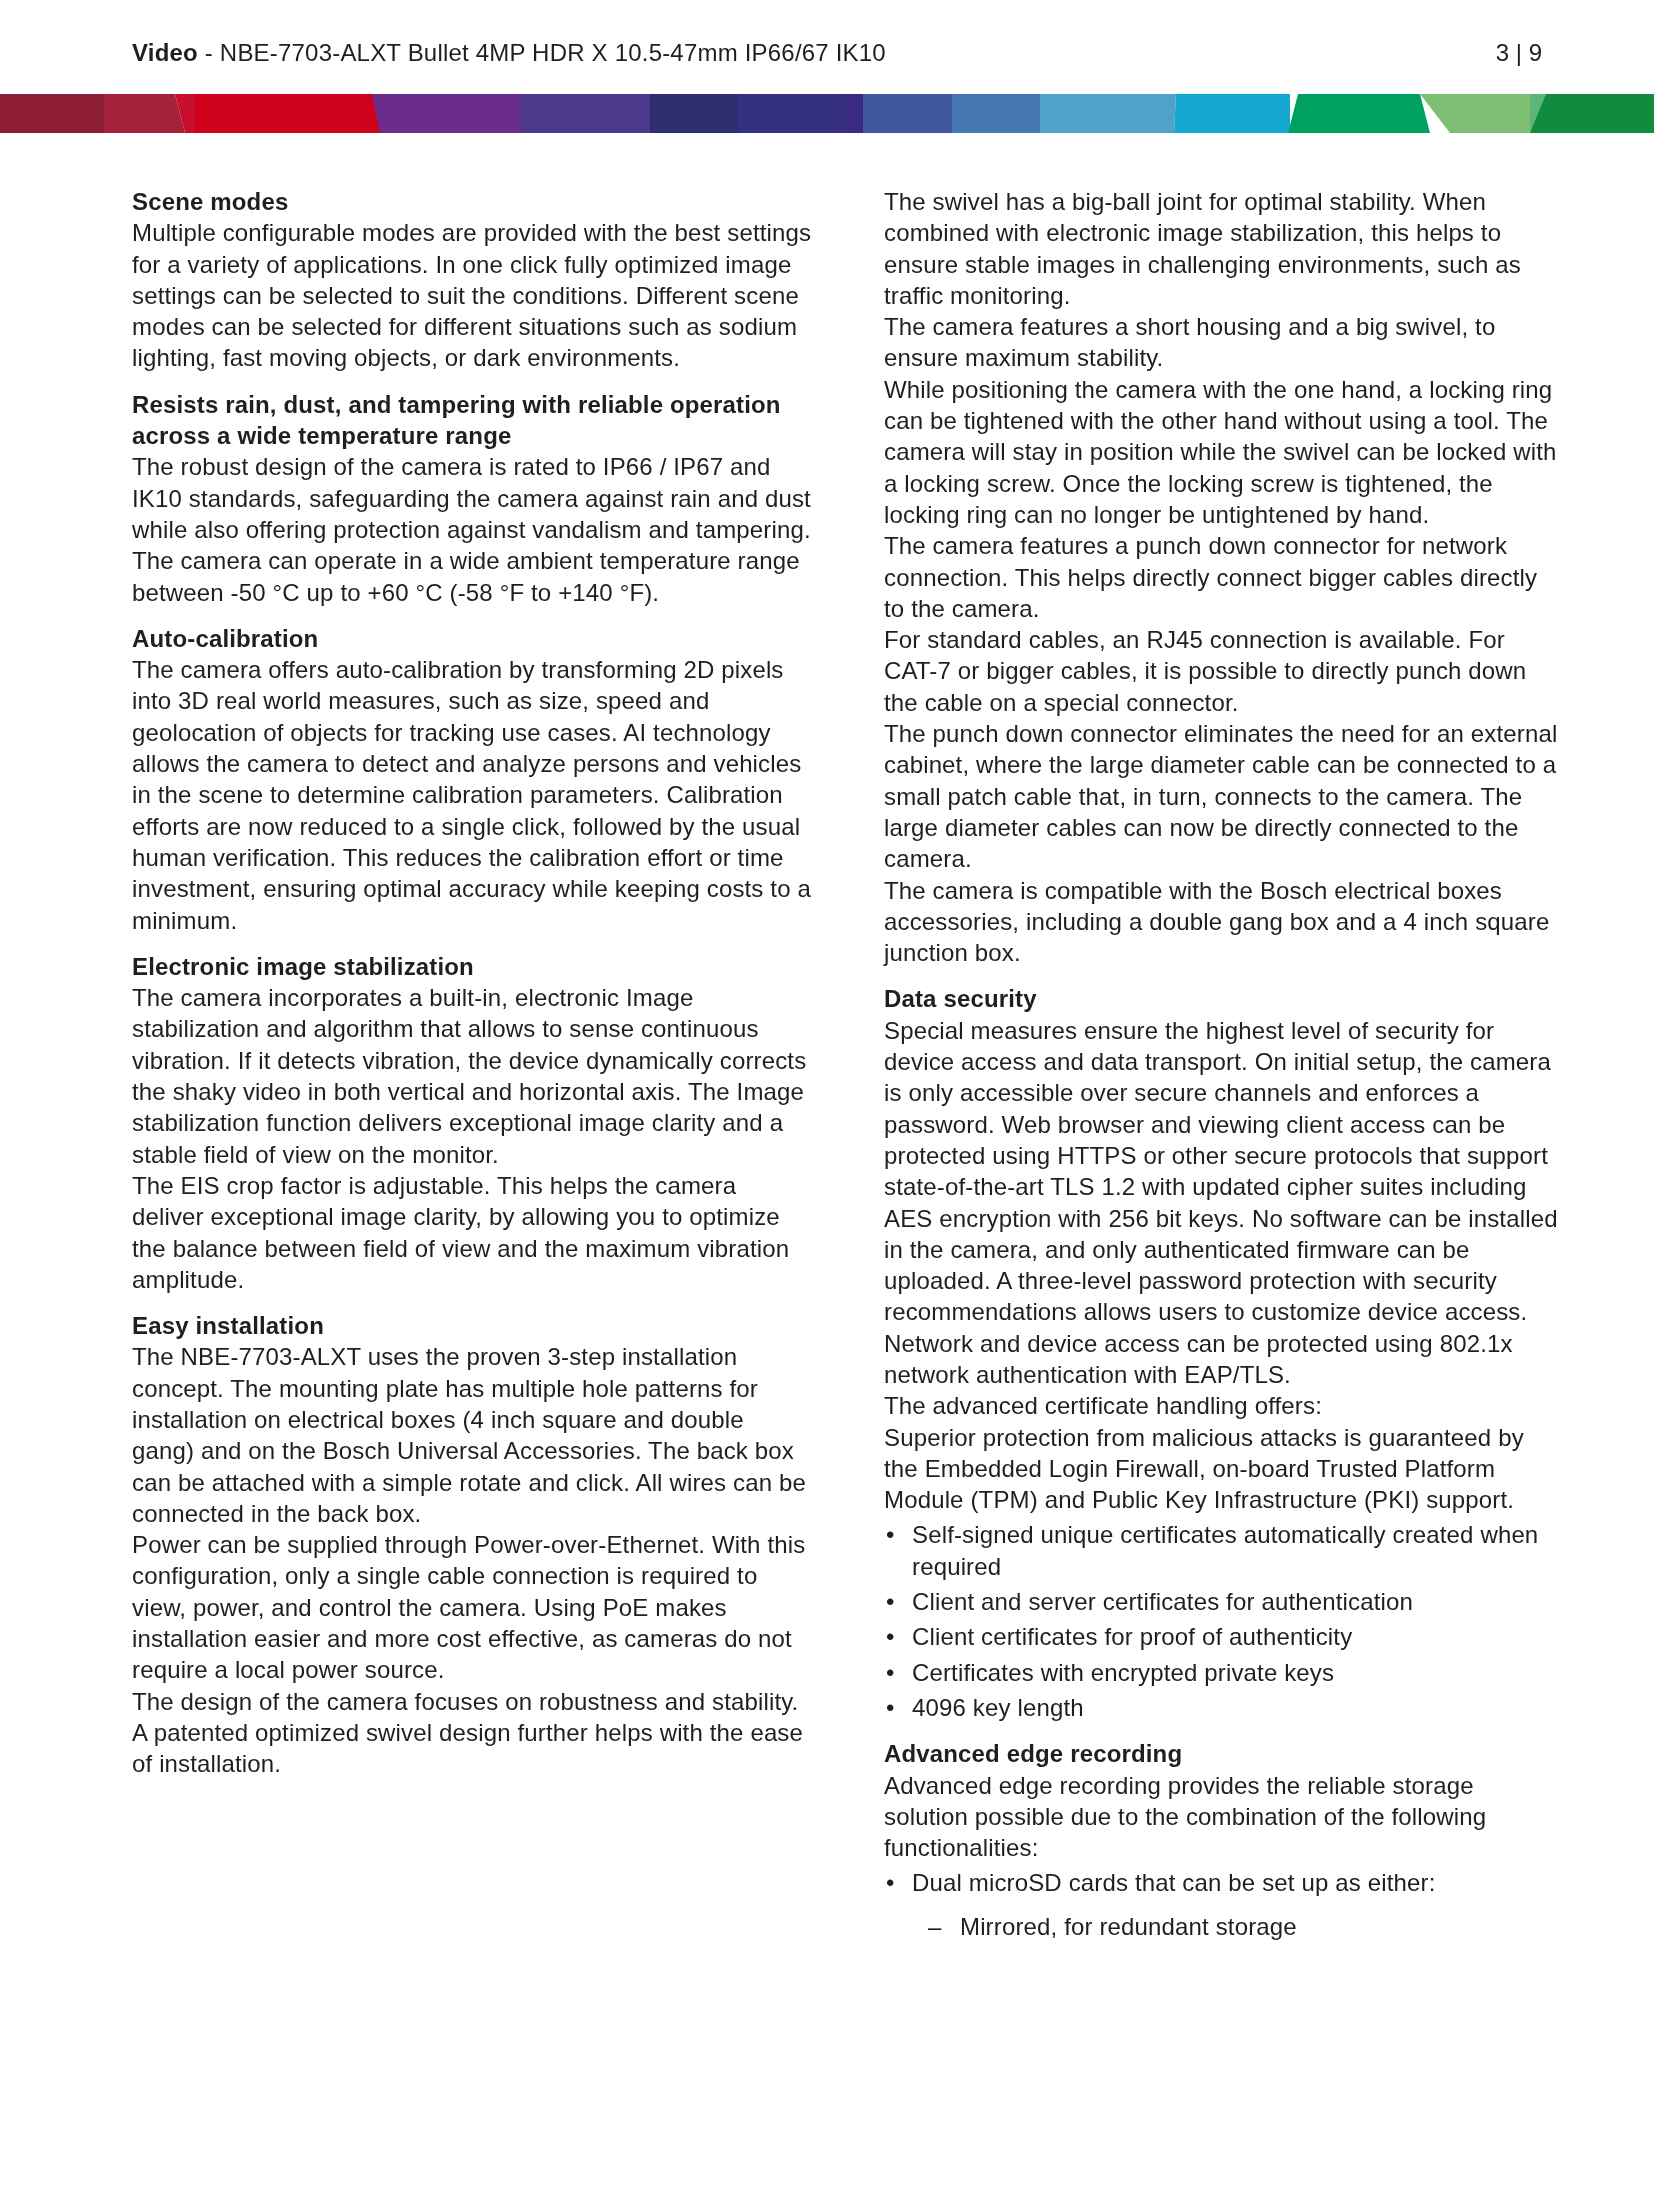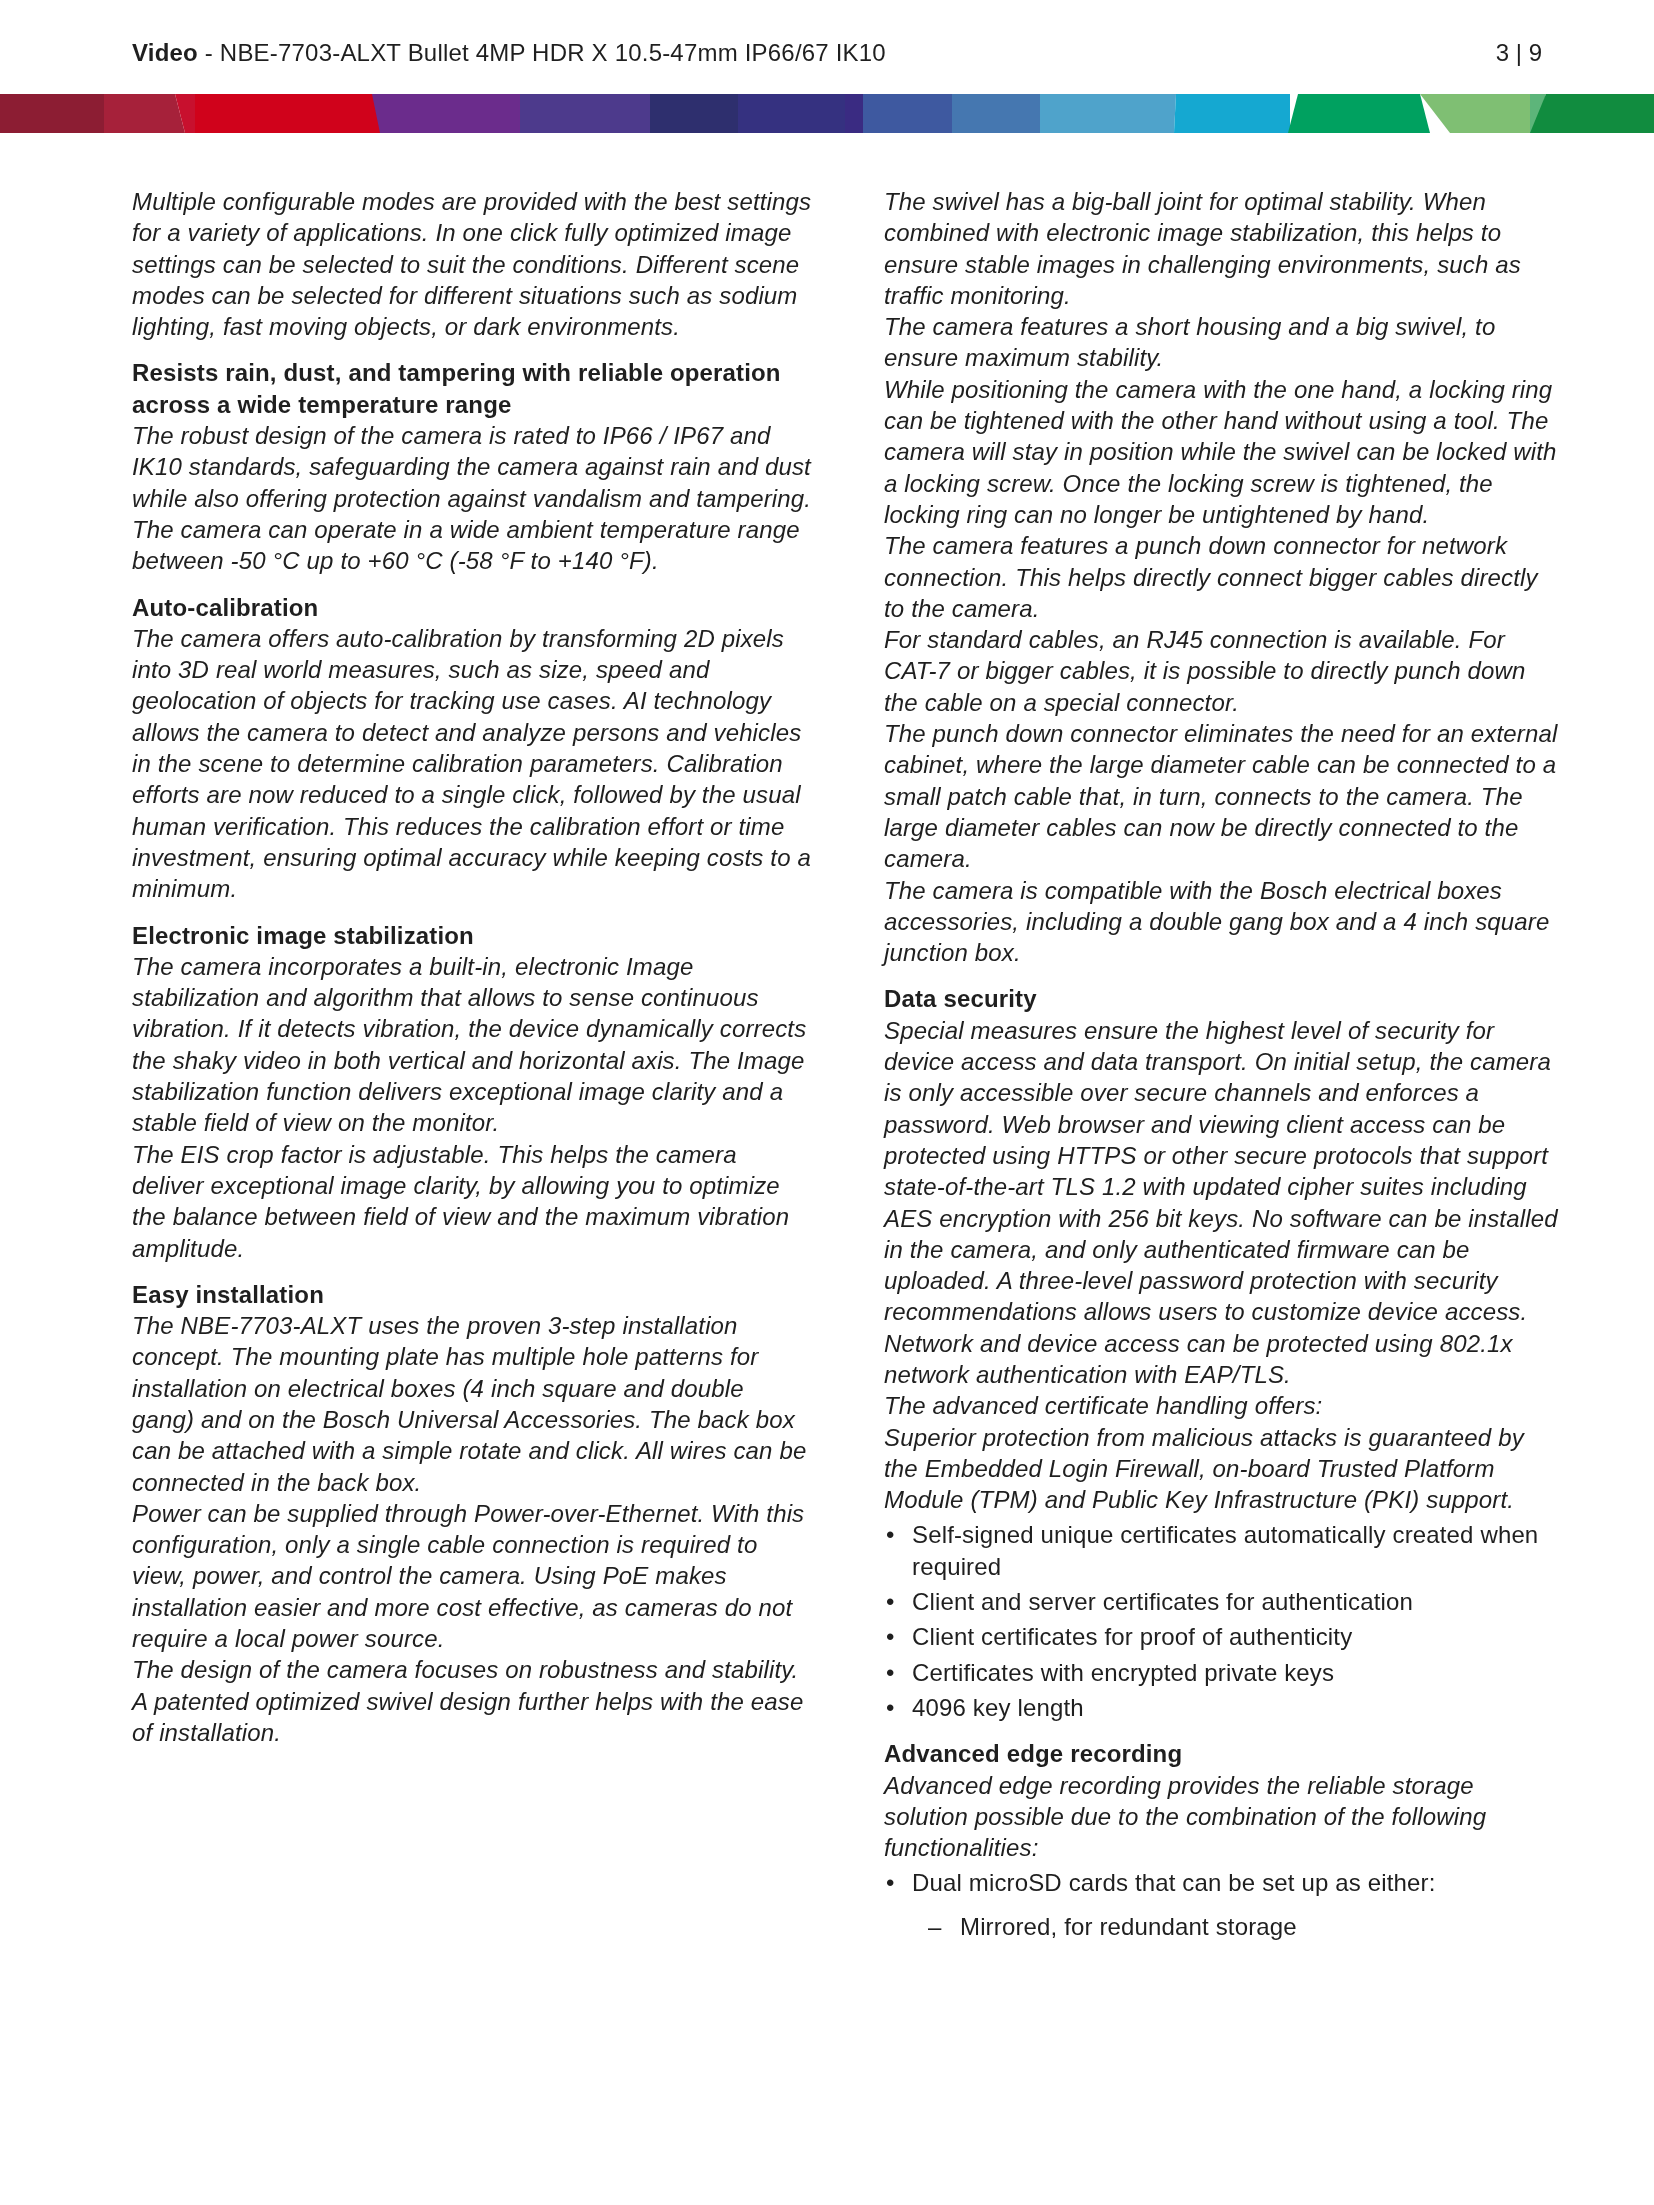--- a/index.html
+++ b/index.html
@@ -9,21 +9,21 @@
   .header-title { position: absolute; left: 0; top: 0; font-size: 24px; line-height: 34px; letter-spacing: 0.2px; white-space: nowrap; }
   .header-title .cat { font-weight: bold; }
   .page-num { position: absolute; right: 0; top: 0; font-size: 24px; line-height: 34px; }
   .band { position: absolute; left: 0; top: 94px; width: 1654px; height: 39px; overflow: hidden; }
   .band svg { display: block; }
   .col { position: absolute; top: 186px; width: 680px; font-size: 24px; line-height: 31.3px; letter-spacing: 0.15px; }
   .col.left { left: 132px; }
   .col.right { left: 884px; }
   .section { margin: 0 0 15px 0; }
   .section h3 { margin: 0; font-size: 24px; line-height: 31.3px; font-weight: bold; }
-  .section p { margin: 0; font-style: italic; }
+  .section p { margin: 0; }
   .bullets { list-style: none; margin: 4px 0 0 0; padding: 0; }
   .bullets li { position: relative; padding-left: 28px; margin-bottom: 4px; }
   .bullets li .dot { position: absolute; left: 2px; top: 0; }
   .sub { list-style: none; margin: 12px 0 0 0; padding: 0; }
   .sub li { position: relative; padding-left: 76px; }
   .sub li .dash { position: absolute; left: 44px; top: 0; }
 </style>
 </head>
 <body>
 
@@ -51,20 +51,21 @@
       <polygon points="1176,0 1290,0 1290,39 1174,39" fill="#15a8d1"></polygon>
       <polygon points="1298,0 1420,0 1430,39 1288,39" fill="#00a160"></polygon>
       <polygon points="1420,0 1535,0 1535,39 1450,39" fill="#7fbf73"></polygon>
       <polygon points="1530,0 1546,0 1535,39 1530,39" fill="#5db57a"></polygon>
       <polygon points="1546,0 1654,0 1654,39 1530,39" fill="#118c3f"></polygon>
     </svg>
 </div>
 
 <div class="col left">
   <div class="section">
+    <h3>Scene modes</h3>
     <p>Multiple configurable modes are provided with the best settings for a variety of applications. In one click fully optimized image settings can be selected to suit the conditions. Different scene modes can be selected for different situations such as sodium lighting, fast moving objects, or dark environments.</p>
   </div>
   <div class="section">
     <h3>Resists rain, dust, and tampering with reliable operation across a wide temperature range</h3>
     <p>The robust design of the camera is rated to IP66 / IP67 and IK10 standards, safeguarding the camera against rain and dust while also offering protection against vandalism and tampering.</p>
     <p>The camera can operate in a wide ambient temperature range between -50 °C up to +60 °C (-58 °F to +140 °F).</p>
   </div>
   <div class="section">
     <h3>Auto-calibration</h3>
     <p>The camera offers auto-calibration by transforming 2D pixels into 3D real world measures, such as size, speed and geolocation of objects for tracking use cases. AI technology allows the camera to detect and analyze persons and vehicles in the scene to determine calibration parameters. Calibration efforts are now reduced to a single click, followed by the usual human verification. This reduces the calibration effort or time investment, ensuring optimal accuracy while keeping costs to a minimum.</p>

